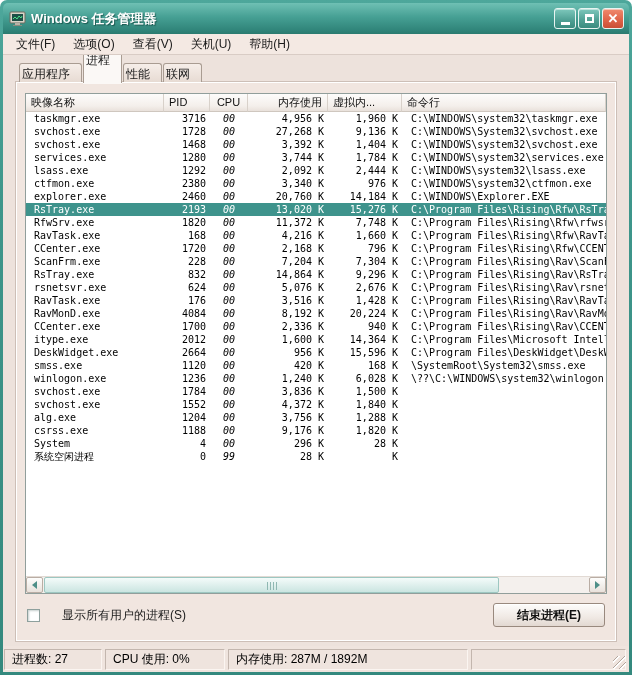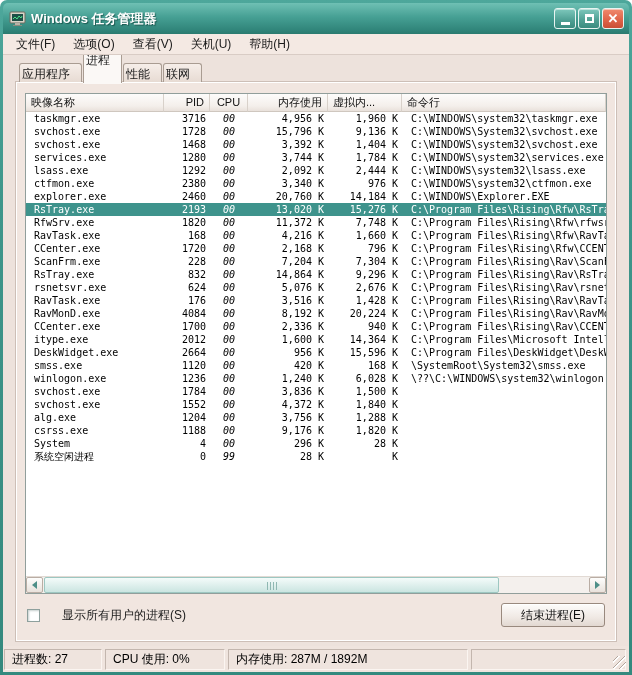--- a/index.html
+++ b/index.html
@@ -80,21 +80,21 @@
           font-family:"DejaVu Sans Mono", monospace; color:#000; white-space:nowrap; }
   .trow.selected { background:#3E938C; color:#fff; }
   .tcell { overflow:hidden; padding:0 4px; }
   .c-name { width:138px; flex:0 0 138px; padding-left:8px; }
   .c-pid  { width:46px;  flex:0 0 46px;  text-align:right; }
   .c-cpu  { width:38px;  flex:0 0 38px;  text-align:center;font-style:italic; }
   .c-mem  { width:80px;  flex:0 0 80px;  text-align:right; }
   .c-vm   { width:74px;  flex:0 0 74px;  text-align:right; }
   .c-cmd  { flex:1; padding-left:9px; }
   .h-name { width:138px; flex:0 0 138px; }
-  .h-pid  { width:46px; flex:0 0 46px; text-align:right; }
+  .h-pid  { width:46px; flex:0 0 46px; text-align:left; }
   .h-cpu  { width:38px; flex:0 0 38px; text-align:center; }
   .h-mem  { width:80px; flex:0 0 80px; text-align:right; }
   .h-vm   { width:74px; flex:0 0 74px; }
   .h-cmd  { flex:1; }
   
   .hscroll { flex:0 0 17px; position:relative; background:#F4F0ED; border-top:1px solid #E2DAD4; }
   .sbtn {
     position:absolute; top:0; width:17px; height:16px;
     background:linear-gradient(#FDFDFC,#E9E2DC);
     border:1px solid #B9ADA4; border-radius:2px;
@@ -112,25 +112,26 @@
     content:""; position:absolute; left:50%; top:4px; margin-left:-5px;
     width:10px; height:8px;
     background:repeating-linear-gradient(90deg,#8FB8B2 0 1px,transparent 1px 3px);
   }
   
   .list-footer { flex:0 0 40px; display:flex; align-items:center; justify-content:space-between; padding:2px 2px 0 2px; }
   .chkwrap { display:flex; align-items:center; gap:22px; font-size:12px; color:#1a1a1a; }
   .checkbox { width:13px; height:13px; background:#fff; border:1px solid #8EA09D;
               box-shadow:inset 1px 1px 2px rgba(120,140,138,.4); }
   .endbtn {
-    width:104px; height:24px; font-size:12px; color:#111;
+    width:112px; height:24px; font-size:12px; color:#111;
     background:linear-gradient(#FDFCFB,#F0E9E4 60%,#E2D8D1);
     border:1px solid #99897E; border-radius:3px;
     display:flex; align-items:center; justify-content:center;
     box-shadow:inset 0 1px 0 #fff;
+    font-weight:bold;
   }
   
   .statusbar {
     flex:0 0 26px; background:#EFE4DE; display:flex; gap:3px;
     padding:3px 3px 2px 1px; font-size:12px; color:#000000; position:relative;
   }
   .spanel {
     border:1px solid; border-color:#C3B6AE #FBF5F1 #FBF5F1 #C3B6AE;
     display:flex; align-items:center; padding:0 7px; white-space:nowrap; overflow:hidden;
   }
@@ -201,21 +202,21 @@
               <span class="tcell c-pid">3716</span>
               <span class="tcell c-cpu">00</span>
               <span class="tcell c-mem">4,956 K</span>
               <span class="tcell c-vm">1,960 K</span>
               <span class="tcell c-cmd">C:\WINDOWS\system32\taskmgr.exe</span>
             </div>
             <div class="trow">
               <span class="tcell c-name">svchost.exe</span>
               <span class="tcell c-pid">1728</span>
               <span class="tcell c-cpu">00</span>
-              <span class="tcell c-mem">15,796 K</span>
+              <span class="tcell c-mem">27,268 K</span>
               <span class="tcell c-vm">9,136 K</span>
               <span class="tcell c-cmd">C:\WINDOWS\System32\svchost.exe</span>
             </div>
             <div class="trow">
               <span class="tcell c-name">svchost.exe</span>
               <span class="tcell c-pid">1468</span>
               <span class="tcell c-cpu">00</span>
               <span class="tcell c-mem">3,392 K</span>
               <span class="tcell c-vm">1,404 K</span>
               <span class="tcell c-cmd">C:\WINDOWS\system32\svchost.exe</span>

